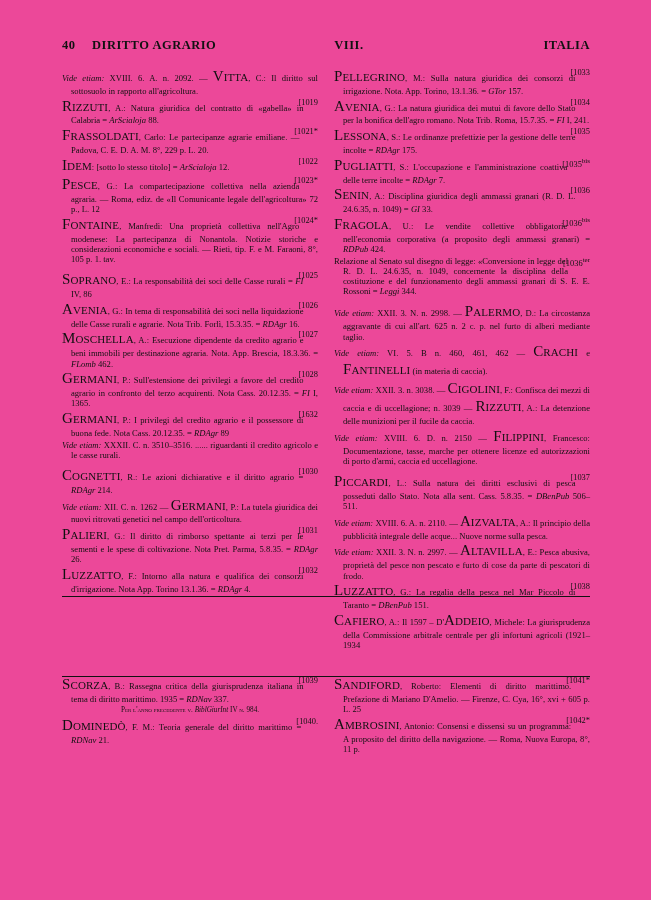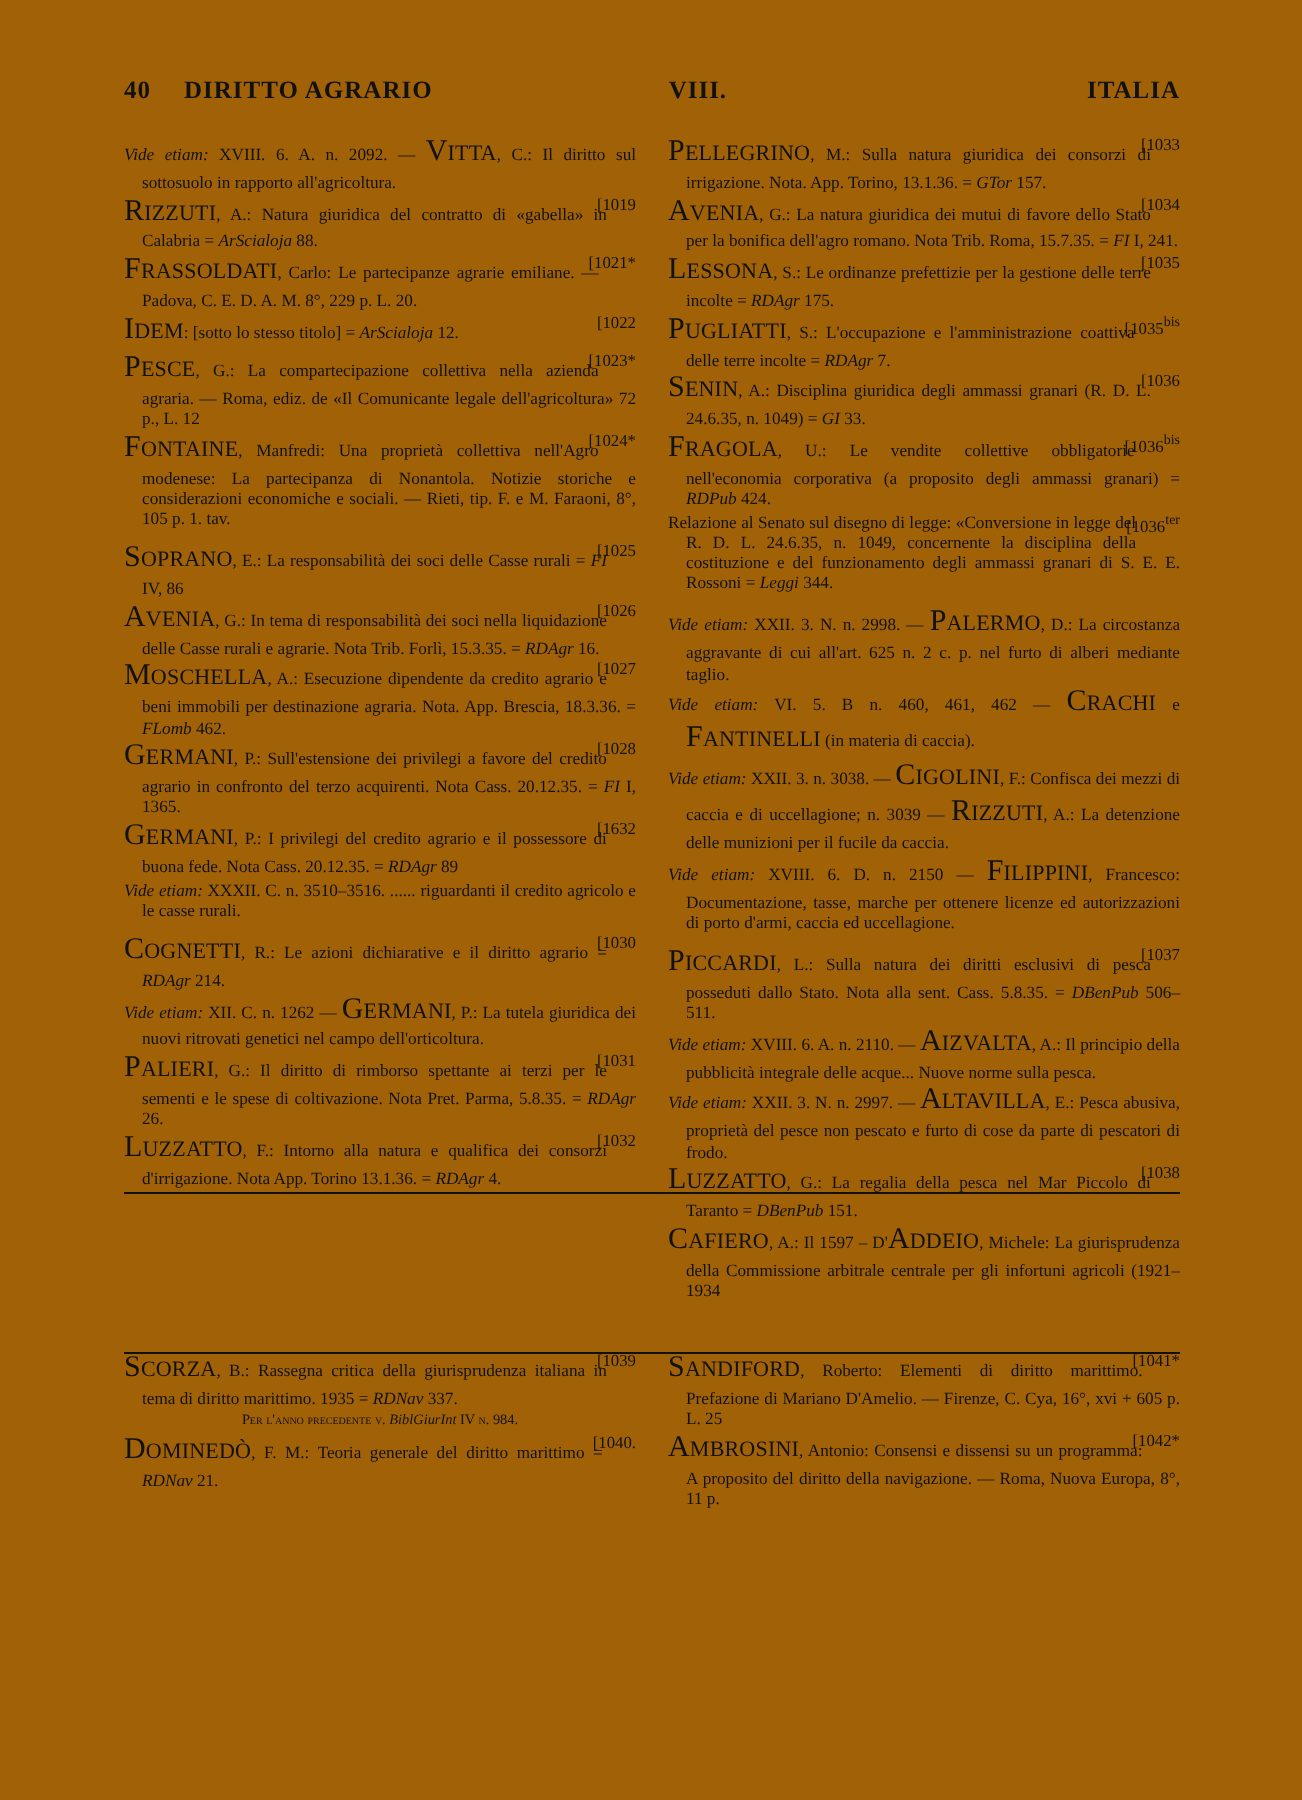--- a/index.html
+++ b/index.html
@@ -13,21 +13,21 @@
     font-family: "Liberation Serif", serif;
     color: #111;
     position: relative;
     overflow: hidden;
   }
   .page {
     position: absolute;
     left: 0; top: 0;
     width: 651px;
     height: 900px;
-    background: #a16207;
+    background: #ec4899;
   }
   .header {
     position: absolute;
     left: 62px;
     top: 38px;
     width: 528px;
     display: flex;
     align-items: baseline;
     font-size: 12.5px;
     font-weight: bold;

